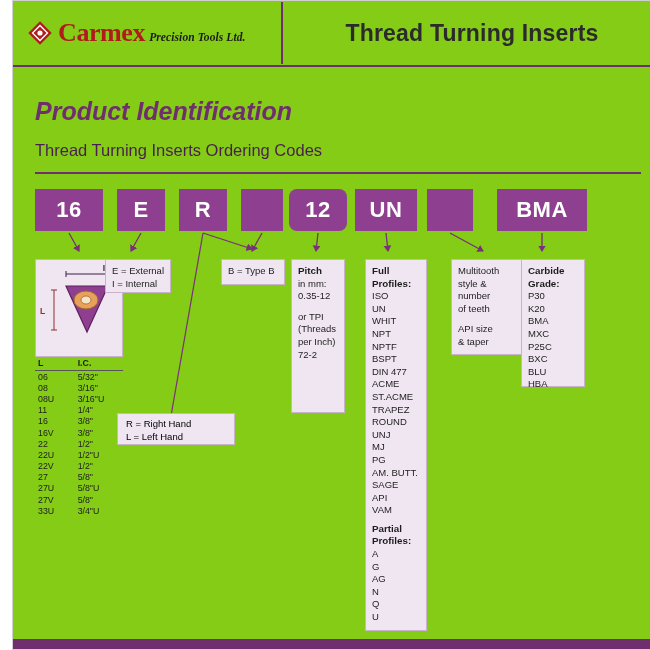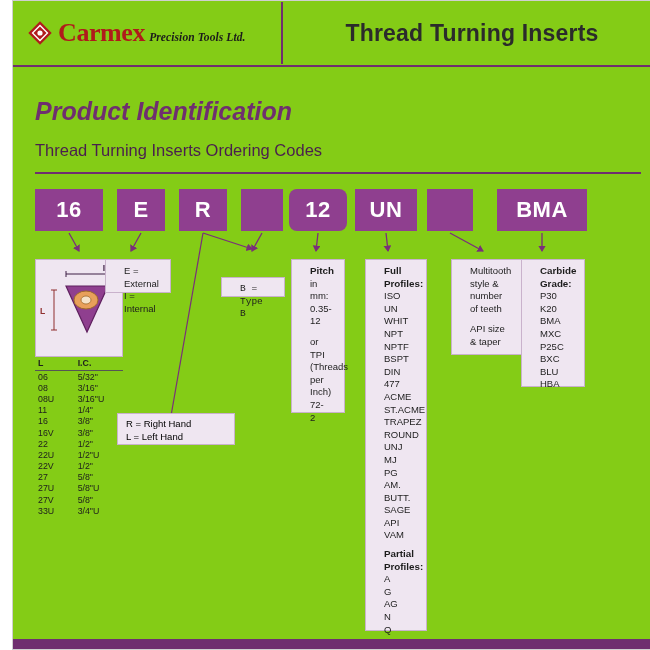--- a/index.html
+++ b/index.html
@@ -133,21 +133,21 @@
 
   
   .detail {
     position: absolute;
     background: #efe6f1;
     border: 1px solid #c9b2cc;
     box-sizing: border-box;
     font-size: 9.5px;
     line-height: 12.6px;
     color: #1d1d1d;
-    padding: 5px 18px;
+    padding: 5px 6px;
   }
   .detail b { font-size: 9.8px; }
   .detail .spacer { height: 8px; }
 
   
   .insert-box {
     position: absolute;
     left: 22px;
     top: 258px;
     width: 88px;
@@ -356,21 +356,21 @@
           </tr>
       </tbody>
     </table>
   </div>
 
   <div class="detail" style="left:92px; top:258px; width:66px; height:34px;">
     <div>E = External</div>
     <div>I = Internal</div>
   </div>
 
-  <div class="detail" style="left:208px; top:276px; width:64px; height:20px;font-family:Liberation Mono, monospace;">
+  <div class="detail" style="left:208px; top:258px; width:64px; height:26px;">
     <div>B = Type B</div>
   </div>
 
   <div class="hand-box">
     <div>R = Right Hand</div>
     <div>L = Left Hand</div>
   </div>
 
   <div class="detail" style="left:278px; top:258px; width:54px; height:154px;">
     <div><b>Pitch</b></div>

